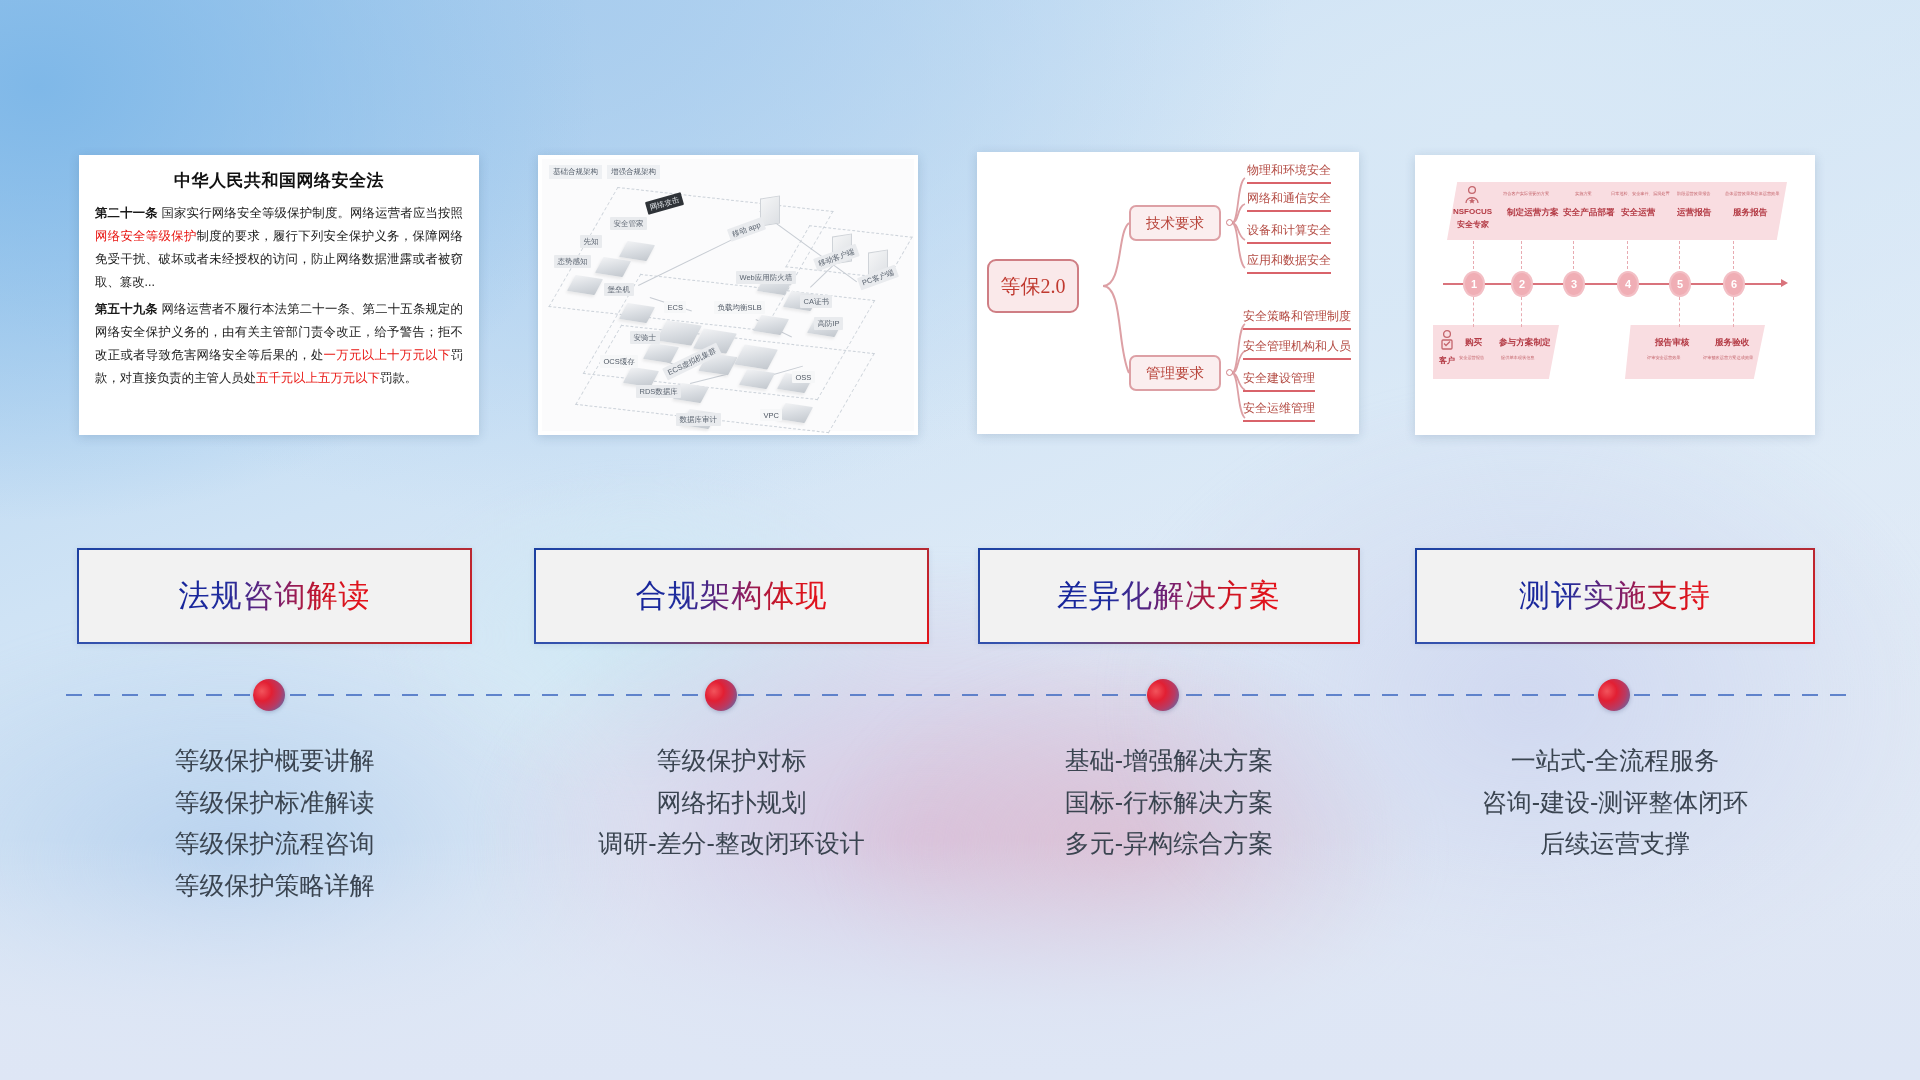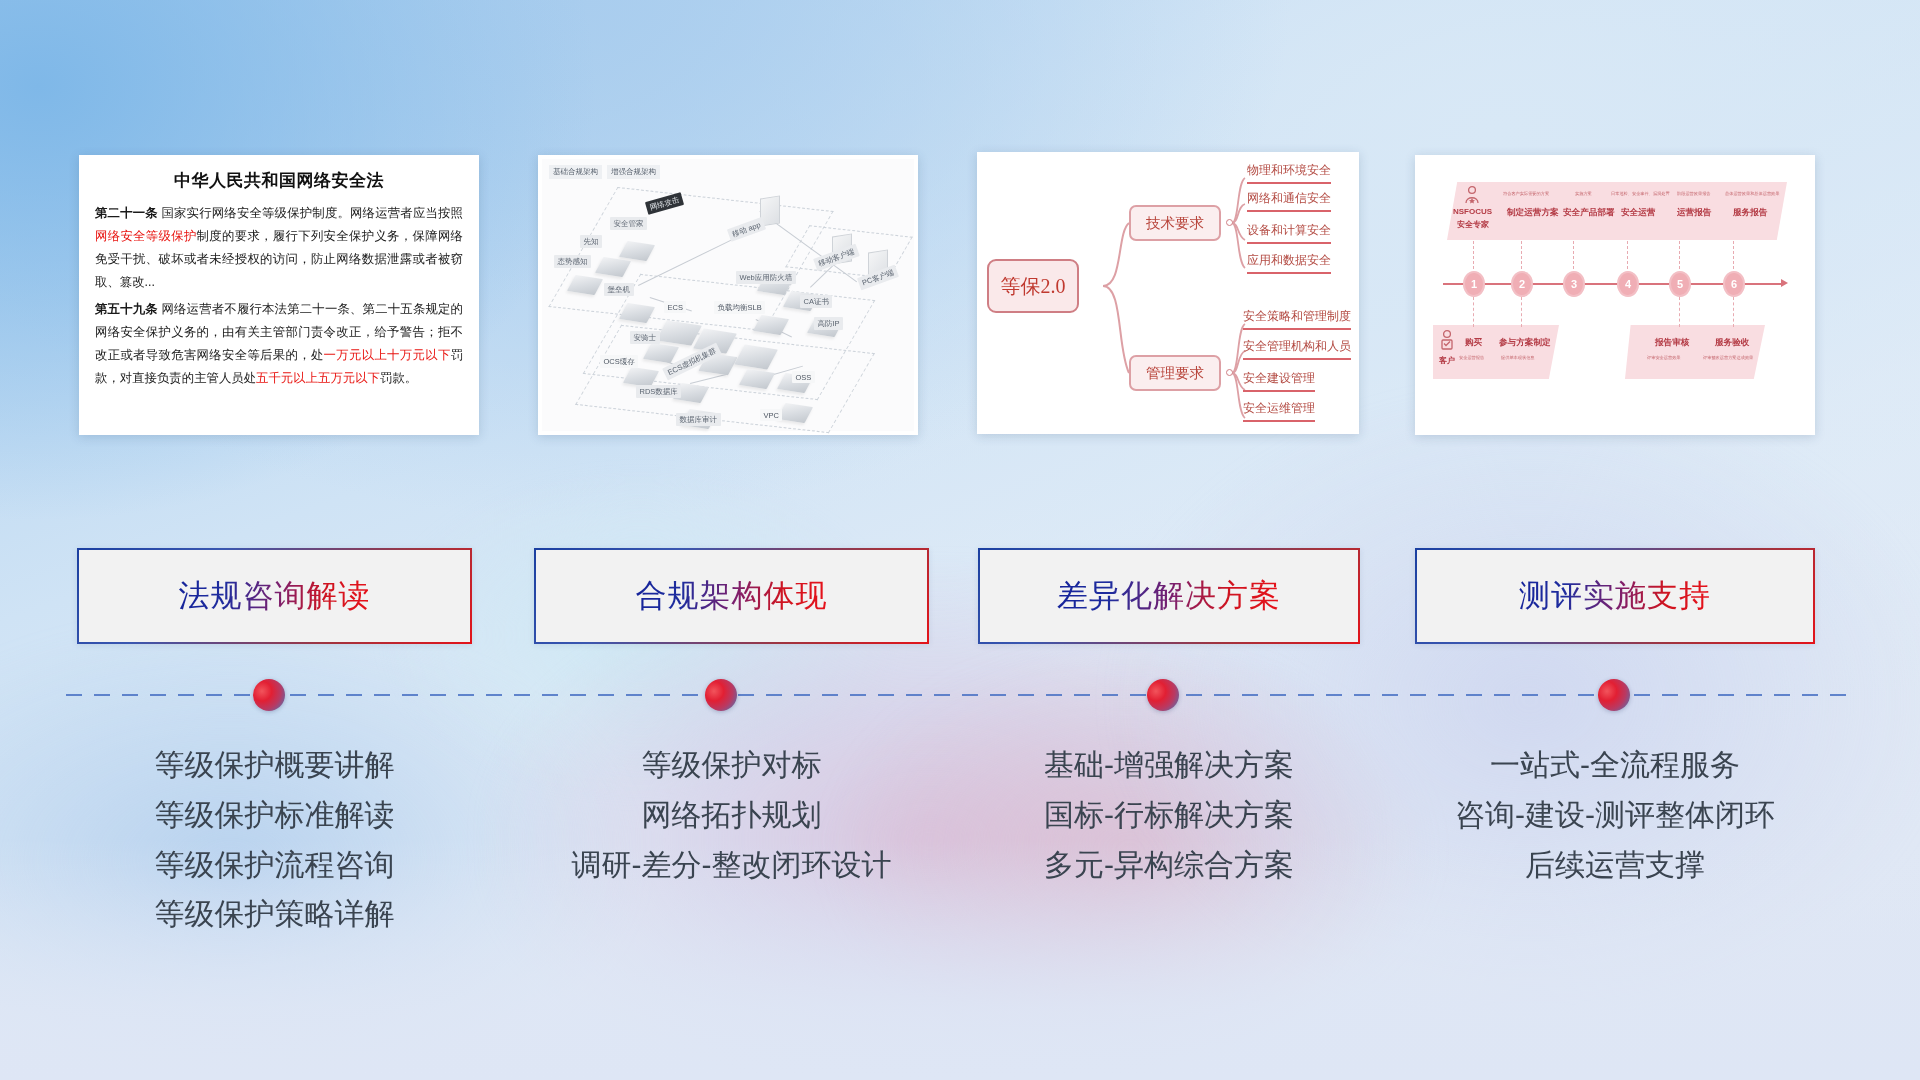--- a/index.html
+++ b/index.html
@@ -194,21 +194,21 @@
   .tl-dot.d3 { left: 1147px; }
   .tl-dot.d4 { left: 1598px; }
 
   
   .col { position: absolute; top: 740px; text-align: center; }
   .col.l1 { left: 77px;   width: 395px; }
   .col.l2 { left: 534px;  width: 395px; }
   .col.l3 { left: 978px;  width: 382px; }
   .col.l4 { left: 1415px; width: 400px; }
   .col .item {
-    font-size: 30px; color: #3a4450; line-height: 1.66;
+    font-size: 25px; color: #3a4450; line-height: 1.66;
     white-space: nowrap;
   }
 </style>
 </head>
 <body>
 
 <div class="bg-base"></div>
 <div class="bg-glow-4"></div>
 <div class="bg-glow-5"></div>
 <div class="bg-glow-1"></div>

